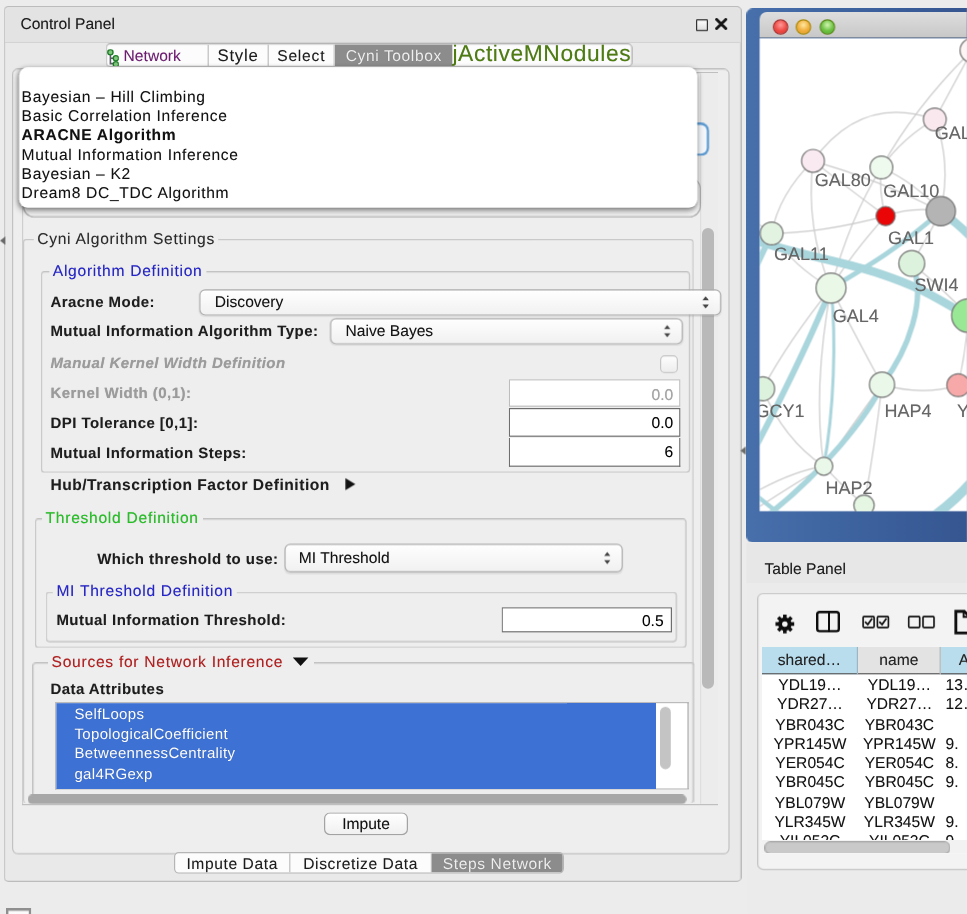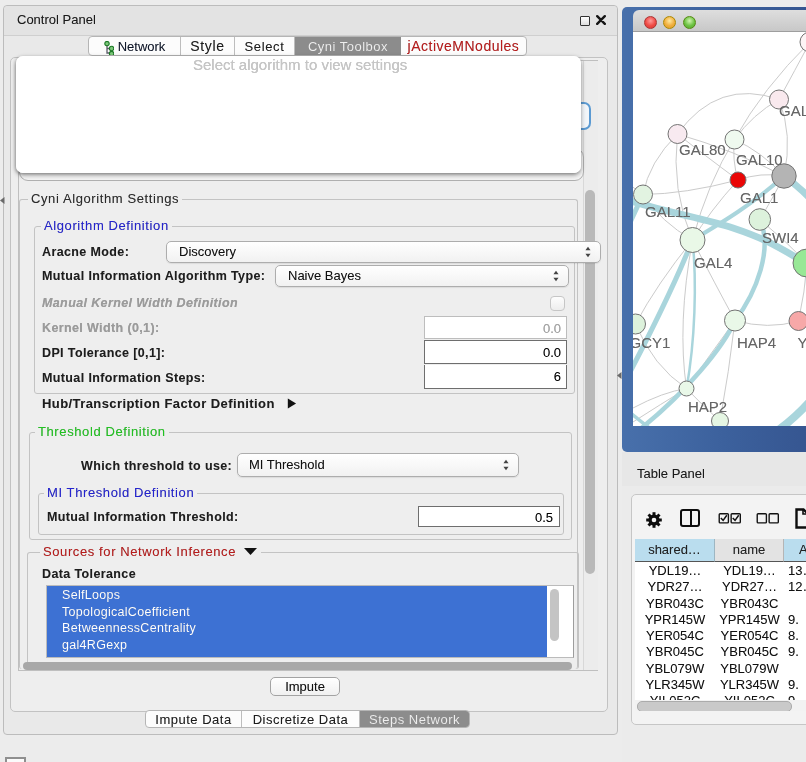--- a/index.html
+++ b/index.html
@@ -21,31 +21,31 @@
 <div class="abs" style="left:3px;top:5px;width:615px;height:730px;background:#e9e9e9;border:1px solid #bcbcbc;border-radius:4px;box-sizing:border-box;"></div>
 
 <div class="abs" style="left:4px;top:6px;width:613px;height:29px;background:#e3e3e3;border-bottom:1px solid #cfcfcf;border-radius:4px 4px 0 0;"></div>
 <div class="abs" style="left:17px;top:12px;font-size:13px;color:#1a1a1a;">Control Panel</div>
 <div class="abs" style="left:580px;top:16px;width:8px;height:8px;border:1px solid #333;border-radius:1px;background:linear-gradient(#fff,#ddd);"></div>
 <svg class="abs" style="left:596px;top:15px;" width="10" height="10" viewBox="0 0 10 10">
     <path d="M1.2 1.2 L8.8 8.8 M8.8 1.2 L1.2 8.8" stroke="#151515" stroke-width="2.4" stroke-linecap="round"></path>
   </svg>
 
 <div class="abs" style="left:88px;top:36px;width:439px;height:20px;background:rgba(252,252,252,0.99);border:1px solid #b5b5b5;border-radius:4px;box-sizing:border-box;overflow:hidden;display:flex;">
- <div style="width:91px;border-right:1px solid #bdbdbd;display:flex;align-items:center;justify-content:center;font-size:13px;color:#0f172a;">
+ <div style="width:91px;border-right:1px solid #bdbdbd;display:flex;align-items:center;justify-content:flex-start;font-size:13px;color:#701a75;">
    <svg width="10" height="14" viewBox="0 0 10 14" style="margin-right:4px;margin-top:3px;">
      <path d="M3 4 L3 12 L6 12 M3 7.5 L6 7.5" fill="none" stroke="#5c5c68" stroke-width="1.3"></path>
      <circle cx="3" cy="2.6" r="2.2" fill="#7dc87a" stroke="#1e7a28" stroke-width="1.1"></circle>
      <circle cx="7.6" cy="7.5" r="2.2" fill="#7dc87a" stroke="#1e7a28" stroke-width="1.1"></circle>
      <circle cx="7.6" cy="12.6" r="2.2" fill="#7dc87a" stroke="#1e7a28" stroke-width="1.1"></circle>
    </svg>Network</div>
  <div style="width:53px;border-right:1px solid #bdbdbd;display:flex;align-items:center;justify-content:center;font-size:14px;color:#1c1c1c;letter-spacing:0.65px;">Style</div>
  <div style="width:59px;border-right:1px solid #bdbdbd;display:flex;align-items:center;justify-content:center;font-size:13px;color:#1c1c1c;letter-spacing:0.65px;">Select</div>
  <div style="width:106px;background:rgba(139,139,139,0.99);display:flex;align-items:center;justify-content:center;font-size:13px;color:#efefef;letter-spacing:0.5px;">Cyni Toolbox</div>
- <div style="flex:1;display:flex;align-items:center;justify-content:center;font-size:14px;color:#b91c1c;letter-spacing:0.5px;">jActiveMNodules</div>
+ <div style="flex:1;display:flex;align-items:center;justify-content:center;font-size:19px;color:#4d7c0f;letter-spacing:0.5px;">jActiveMNodules</div>
 </div>
 
 <div class="abs" style="left:10px;top:57px;width:598px;height:655px;background:#eeeeee;border:1px solid #c2c2c2;border-radius:5px;box-sizing:border-box;"></div>
 
 <div class="abs" style="left:18px;top:60px;width:580px;height:611px;background:#eeeeee;border:1px solid #bfbfbf;box-sizing:border-box;"></div>
 
 <div class="abs" style="left:583px;top:61px;width:14px;height:609px;background:#ececec;border-left:1px solid #d8d8d8;"></div>
 <div class="abs" style="left:585px;top:190px;width:10px;height:384px;background:#b9b9b9;border-radius:6px;"></div>
 
 <div class="grp" style="left:19px;top:199px;width:557px;height:469px;border-bottom:none;">
@@ -107,21 +107,21 @@
   <span class="gt" style="left:5px;color:#2424cf;">MI Threshold Definition</span>
 </div>
 <div class="lbl" style="left:47px;top:510px;">Mutual Information Threshold:</div>
 <div class="tf" style="left:418px;top:506px;width:142px;height:21px;border:1px solid #6e6e6e;color:#000;padding:3px 6px 0 0;">0.5</div>
 
 <div class="grp" style="left:27px;top:552px;width:550px;height:116px;border-bottom:none;">
   <span class="gt" style="left:12px;color:#b91c1c;">Sources for Network Inference <svg width="15" height="10" viewBox="0 0 15 10" style="vertical-align:0px;margin-left:3px;">
         <path d="M1 2 L14 2 L7.5 9 Z" fill="#111"></path>
       </svg></span>
 </div>
-<div class="lbl" style="left:42px;top:567px;font-size:12.5px;">Data Tolerance</div>
+<div class="lbl" style="left:42px;top:567px;font-size:12.5px;">Data Attributes</div>
 
 <div class="abs" style="left:46px;top:585px;width:528px;height:73px;background:#fff;border:1px solid #bbb;border-right:1px solid #9d9d9d;box-sizing:border-box;overflow:hidden;">
   <div style="position:absolute;left:0;top:0;width:500px;height:76px;background:rgba(59,111,210,0.99);color:#fff;font-size:12.5px;letter-spacing:0.3px;line-height:16.6px;padding-left:15px;padding-top:1px;box-sizing:border-box;">SelfLoops<br>TopologicalCoefficient<br>BetweennessCentrality<br>gal4RGexp</div>
   <div style="position:absolute;left:503px;top:3px;width:9px;height:52px;background:#c4c4c4;border-radius:5px;"></div>
 </div>
 
 <div class="abs" style="left:23px;top:662px;width:549px;height:8px;background:#a8a8a8;border-radius:4px;"></div>
 
 <div class="abs" style="left:270px;top:677px;width:68px;height:17px;border:1px solid #a3a3a3;border-radius:5px;background:linear-gradient(rgba(255,255,255,0.99),rgba(240,240,240,0.99));font-size:13px;color:#111;display:flex;align-items:center;justify-content:center;">Impute</div>
 
@@ -131,21 +131,21 @@
  <div style="flex:1;background:rgba(139,139,139,0.99);display:flex;align-items:center;justify-content:center;font-size:13px;color:#efefef;letter-spacing:0.5px;">Steps Network</div>
 </div>
 
 <div class="abs" style="left:5px;top:757px;width:17px;height:12px;border:2px solid #8f8f8f;background:#fbfbfb;"></div>
 
 <div class="abs" style="left:19px;top:148px;width:565px;height:33px;border:1px solid #b0b0b0;border-radius:9px;background:#f5f5f5;box-sizing:border-box;"></div>
 <div class="abs" style="left:577px;top:102px;width:12px;height:24px;border:2px solid #5b9ad2;border-left:none;border-radius:0 7px 7px 0;background:#f2f6fa;"></div>
 
 <div class="abs" style="left:15.5px;top:56px;width:565px;height:117px;background:rgba(255,255,255,0.995);border-radius:7px;box-shadow:0 2px 5px rgba(0,0,0,0.4),-1px 1px 3px rgba(0,0,0,0.18);"></div>
 <div class="abs" style="left:0;top:56px;width:581px;height:117px;overflow:hidden;">
-  <div style="position:absolute;left:193px;top:0px;font-size:15px;color:#c6c6c6;">Select algorithm to view settings</div>
+  <div style="position:absolute;left:18px;top:17px;font-size:13px;color:#111;line-height:15.9px;letter-spacing:0.55px;">Bayesian – Hill Climbing<br>Basic Correlation Inference<br><span class="b">ARACNE Algorithm</span><br>Mutual Information Inference<br>Bayesian – K2<br>Dream8 DC_TDC Algorithm</div>
 </div>
 
 <div class="abs" style="left:622px;top:7px;width:184px;height:445px;background:linear-gradient(90deg,#4870ab,#3c619d 55%,#365691);border-radius:5px 0 0 5px;"></div>
 
 <div class="abs" style="left:633px;top:10px;width:173px;height:22px;background:linear-gradient(#dedede,#c8c8c8);border-radius:6px 0 0 0;border-bottom:1px solid #9e9e9e;box-sizing:border-box;"></div>
 <div class="abs" style="left:644px;top:15.5px;width:11px;height:11px;border-radius:50%;background:radial-gradient(circle at 50% 35%,#ff9a9a,#ee4a44 55%,#d63a34);border:0.5px solid #a33;"></div>
 <div class="abs" style="left:663px;top:15.5px;width:11px;height:11px;border-radius:50%;background:radial-gradient(circle at 50% 35%,#ffe9a0,#f0ad3b 55%,#dd9c2f);border:0.5px solid #a80;"></div>
 <div class="abs" style="left:682.5px;top:15.5px;width:11px;height:11px;border-radius:50%;background:radial-gradient(circle at 50% 35%,#d2f5b0,#6cc242 55%,#55a834);border:0.5px solid #581;"></div>
 
 <svg class="abs" style="left:633px;top:32px;background:#fff;" width="173" height="394" viewBox="0 0 173 394">

